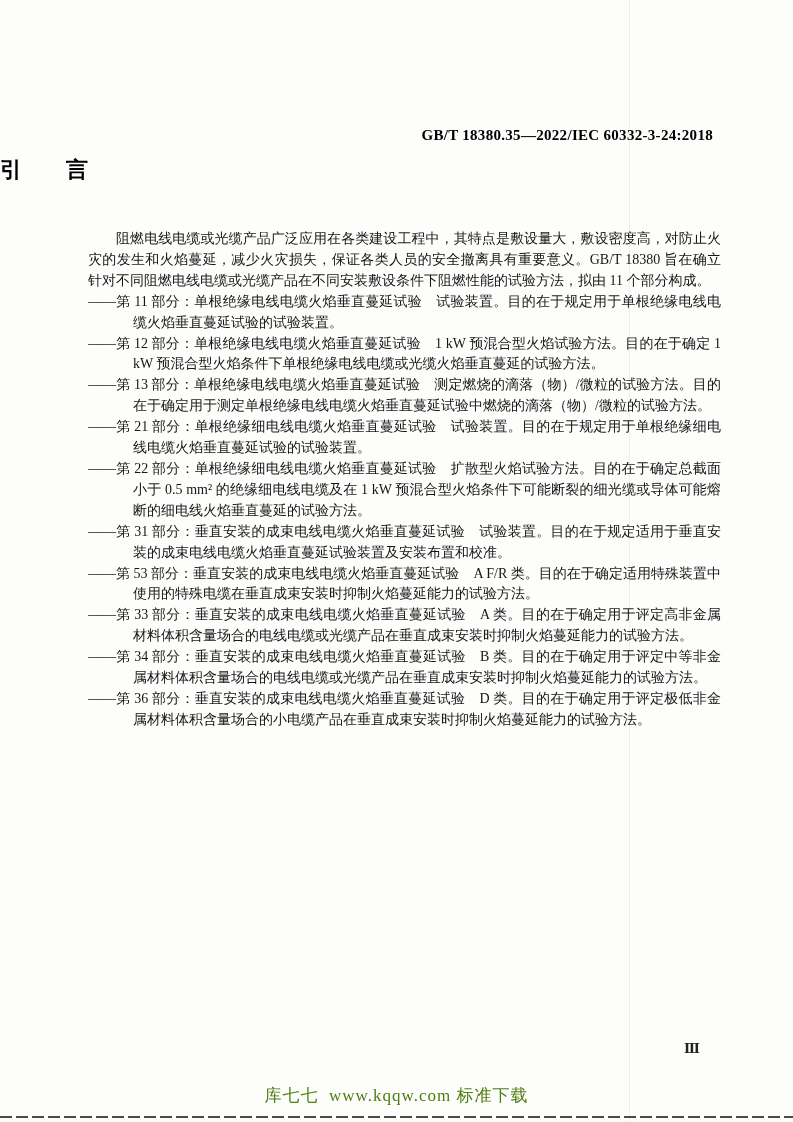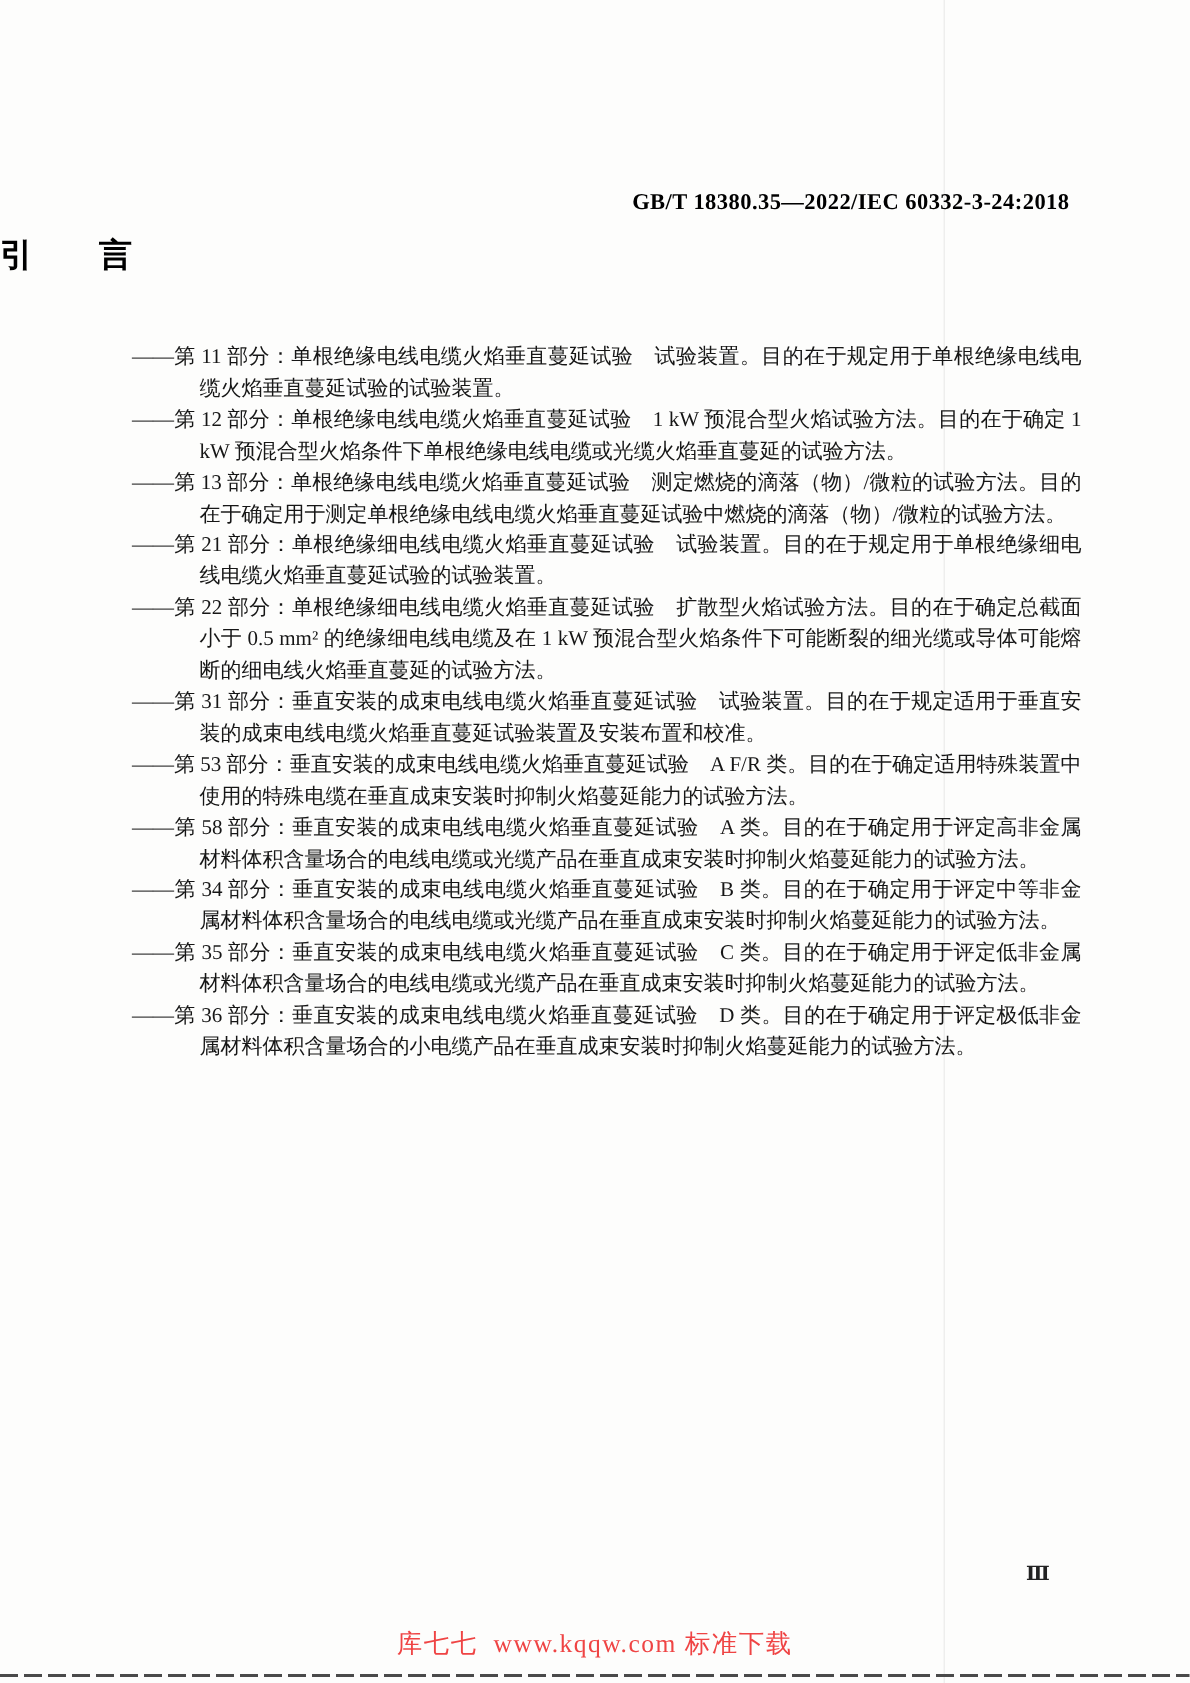--- a/index.html
+++ b/index.html
@@ -67,21 +67,21 @@
   }
 
   .footer-watermark {
     position: absolute;
     top: 1084px;
     left: 0;
     width: 100%;
     text-align: center;
     font-size: 17px;
     letter-spacing: 1px;
-    color: #ef4444;
+    color: #4d7c0f;
     white-space: pre;
   }
 
   .scan-line-vertical {
     position: absolute;
     left: 629px;
     top: 0;
     width: 1px;
     height: 1122px;
     background: rgba(0, 0, 0, 0.06);
@@ -103,30 +103,30 @@
 </head>
 <body>
 
 <div class="page">
 
   <div class="page-header">GB/T 18380.35—2022/IEC 60332-3-24:2018</div>
 
   <h1 class="doc-title">引　　言</h1>
 
   <div class="content">
+    <p class="intro">阻燃电线电缆或光缆产品广泛应用在各类建设工程中，其特点是敷设量大，敷设密度高，对防止火灾的发生和火焰蔓延，减少火灾损失，保证各类人员的安全撤离具有重要意义。GB/T 18380 旨在确立针对不同阻燃电线电缆或光缆产品在不同安装敷设条件下阻燃性能的试验方法，拟由 11 个部分构成。</p>
     <p class="part-item">——第 11 部分：单根绝缘电线电缆火焰垂直蔓延试验　试验装置。目的在于规定用于单根绝缘电线电缆火焰垂直蔓延试验的试验装置。</p>
     <p class="part-item">——第 12 部分：单根绝缘电线电缆火焰垂直蔓延试验　1 kW 预混合型火焰试验方法。目的在于确定 1 kW 预混合型火焰条件下单根绝缘电线电缆或光缆火焰垂直蔓延的试验方法。</p>
     <p class="part-item">——第 13 部分：单根绝缘电线电缆火焰垂直蔓延试验　测定燃烧的滴落（物）/微粒的试验方法。目的在于确定用于测定单根绝缘电线电缆火焰垂直蔓延试验中燃烧的滴落（物）/微粒的试验方法。</p>
     <p class="part-item">——第 21 部分：单根绝缘细电线电缆火焰垂直蔓延试验　试验装置。目的在于规定用于单根绝缘细电线电缆火焰垂直蔓延试验的试验装置。</p>
     <p class="part-item">——第 22 部分：单根绝缘细电线电缆火焰垂直蔓延试验　扩散型火焰试验方法。目的在于确定总截面小于 0.5 mm² 的绝缘细电线电缆及在 1 kW 预混合型火焰条件下可能断裂的细光缆或导体可能熔断的细电线火焰垂直蔓延的试验方法。</p>
     <p class="part-item">——第 31 部分：垂直安装的成束电线电缆火焰垂直蔓延试验　试验装置。目的在于规定适用于垂直安装的成束电线电缆火焰垂直蔓延试验装置及安装布置和校准。</p>
     <p class="part-item">——第 53 部分：垂直安装的成束电线电缆火焰垂直蔓延试验　A F/R 类。目的在于确定适用特殊装置中使用的特殊电缆在垂直成束安装时抑制火焰蔓延能力的试验方法。</p>
-    <p class="part-item">——第 58 部分：垂直安装的成束电线电缆火焰垂直蔓延试验　A 类。目的在于确定用于评定高非金属材料体积含量场合的电线电缆或光缆产品在垂直成束安装时抑制火焰蔓延能力的试验方法。</p>
+    <p class="part-item">——第 33 部分：垂直安装的成束电线电缆火焰垂直蔓延试验　A 类。目的在于确定用于评定高非金属材料体积含量场合的电线电缆或光缆产品在垂直成束安装时抑制火焰蔓延能力的试验方法。</p>
     <p class="part-item">——第 34 部分：垂直安装的成束电线电缆火焰垂直蔓延试验　B 类。目的在于确定用于评定中等非金属材料体积含量场合的电线电缆或光缆产品在垂直成束安装时抑制火焰蔓延能力的试验方法。</p>
-    <p class="part-item">——第 35 部分：垂直安装的成束电线电缆火焰垂直蔓延试验　C 类。目的在于确定用于评定低非金属材料体积含量场合的电线电缆或光缆产品在垂直成束安装时抑制火焰蔓延能力的试验方法。</p>
     <p class="part-item">——第 36 部分：垂直安装的成束电线电缆火焰垂直蔓延试验　D 类。目的在于确定用于评定极低非金属材料体积含量场合的小电缆产品在垂直成束安装时抑制火焰蔓延能力的试验方法。</p>
   </div>
 
   <div class="page-number">Ⅲ</div>
 
   <div class="footer-watermark">库七七  www.kqqw.com 标准下载</div>
 
   <div class="scan-line-vertical"></div>
   <div class="bottom-edge"></div>
 

